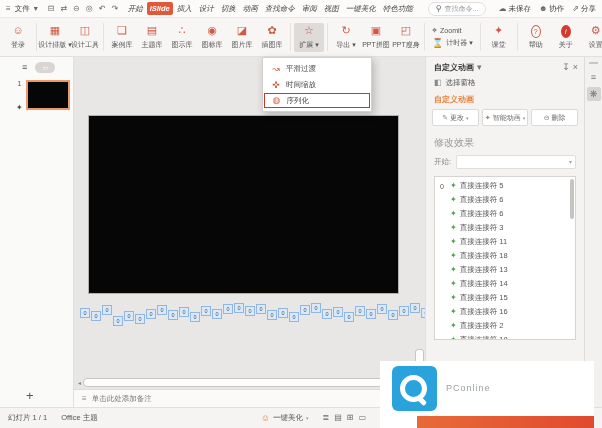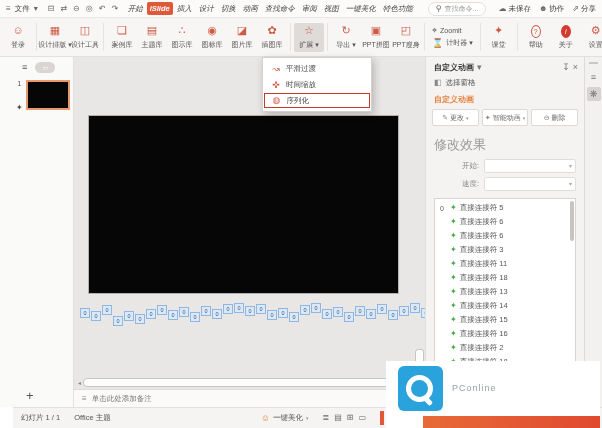--- a/index.html
+++ b/index.html
@@ -89,53 +89,53 @@
   .phead .icon{color:#777;font-size:9px;}
   .pclose{font-size:10px;}
   .selpane{display:flex;align-items:center;gap:4px;font-size:7.5px;color:#555;padding:2px 8px;}
   .selpane .icon{color:#888;font-size:8px;}
   .sectitle{color:#e8813c;font-size:8px;font-weight:bold;padding:4px 8px 3px;}
   .btnrow{display:flex;gap:3px;padding:1px 6px 2px;}
   .pbtn{flex:1;display:flex;align-items:center;justify-content:center;gap:2px;background:#fff;
     border:1px solid #dcd9d6;border-radius:2px;height:15px;font-size:7px;color:#666;white-space:nowrap;}
   .pbtn .icon{font-size:7px;color:#888;}
   .bcaret{font-size:5px;color:#999;}
-  .modify{color:#9a9a9a;font-size:13px;padding:8px 8px 3px;}
-  .frow{display:flex;align-items:center;gap:0;padding:2px 8px;font-size:7.5px;color:#888;margin-left:28px;}
+  .modify{color:#9a9a9a;font-size:10px;padding:8px 8px 3px;}
+  .frow{display:flex;align-items:center;gap:0;padding:2px 8px;font-size:7.5px;color:#888;}
   .flabel{width:22px;flex:none;}
   .fsel{flex:1;height:12px;background:#fff;border:1px solid #e1deda;border-radius:2px;position:relative;}
   .fcaret{position:absolute;right:3px;top:2px;font-size:6px;color:#aaa;}
   .alist{margin:5px 8px 0;height:164px;background:#fff;border:1px solid #d6d3d0;position:relative;
     overflow:hidden;padding:2px 0;box-sizing:border-box;}
   .aitem{display:flex;align-items:center;gap:3px;padding:2px 6px 2px 2px;font-size:7.5px;color:#555;white-space:nowrap;}
   .aidx{width:10px;flex:none;text-align:center;font-size:7px;color:#555;}
   .aicon{color:#47a447;font-size:8px;}
   .lthumb{position:absolute;right:1px;top:2px;width:4px;height:40px;background:#c6c4c1;border-radius:2px;}
 
   
   .strip{position:absolute;left:584px;top:57px;width:18px;bottom:21px;background:#f2f1ef;
     border-left:1px solid #dedbd8;box-sizing:border-box;}
   .handle{width:9px;height:2px;background:#c9c7c4;margin:5px auto 6px;}
   .sicon{width:14px;height:14px;margin:3px auto;display:flex;align-items:center;justify-content:center;border-radius:2px;}
   .sicon .icon{font-size:9px;color:#777;}
   .sicon.active{background:#d6d3d0;}
 
   
-  .statusbar{position:absolute;left:13px;right:0;bottom:0;height:21px;background:#f5f4f2;
+  .statusbar{position:absolute;left:0;right:0;bottom:0;height:21px;background:#f5f4f2;
     border-top:1px solid #e2dfdc;display:flex;align-items:center;font-size:7.5px;color:#555;
     padding:0 218px 0 8px;box-sizing:border-box;gap:14px;white-space:nowrap;}
   .ssp{flex:1;}
   .beautify{display:flex;align-items:center;gap:3px;}
   .bico{color:#e8813c;font-size:9px;}
   .views{display:flex;align-items:center;gap:5px;}
   .views .icon{font-size:8px;color:#666;}
   .sliver{width:4px;height:14px;background:#e25836;}
 
   
-  .wm{position:absolute;right:2px;bottom:0;width:214px;height:67px;background:#fff;z-index:40;
+  .wm{position:absolute;right:8px;bottom:0;width:214px;height:67px;background:#fff;z-index:40;
     display:flex;align-items:center;gap:9px;padding:0 6px 12px 12px;box-sizing:border-box;}
   .wmband{position:absolute;left:37px;right:0;bottom:0;height:12px;
     background:linear-gradient(90deg,#e86a38,#e04a2f);}
   .wmlogo{width:45px;height:45px;background:#2aa3dc;border-radius:6px;position:relative;flex:none;}
   .wmlogo::before{content:"";position:absolute;left:8px;top:9px;width:17px;height:17px;
     border:5px solid #fff;border-radius:50%;}
   .wmlogo::after{content:"";position:absolute;left:27px;top:29px;width:5px;height:11px;background:#fff;
     border-radius:2px;transform:rotate(-45deg);}
   .wmtext{display:flex;flex-direction:column;line-height:1.1;}
   .wmbrand{color:#9aa0a6;font-size:9px;letter-spacing:1px;}
@@ -393,26 +393,20 @@
       </div>
     </div>
     <div class="modify" data-name="modify-effect-label">修改效果</div>
     <div data-name="effect-fields">
         <div class="frow">
           <span class="flabel" data-name="field-label-start">开始:</span>
           <div class="fsel" data-name="field-select-start">
             <span class="fcaret">▾</span>
           </div>
         </div>
-        <div class="frow">
-          <span class="flabel" data-name="field-label-speed">速度:</span>
-          <div class="fsel" data-name="field-select-speed">
-            <span class="fcaret">▾</span>
-          </div>
-        </div>
       </div>
     <div class="alist" data-name="animation-list">
       <div class="lthumb" data-name="list-scrollbar"></div>
     <div class="aitem" data-name="animation-item">
           <span class="aidx">0</span>
           <span class="icon aicon" data-name="sparkle-icon">✦</span>
           <span>直接连接符 5</span>
         </div>
         <div class="aitem" data-name="animation-item">
           <span class="aidx"></span>

